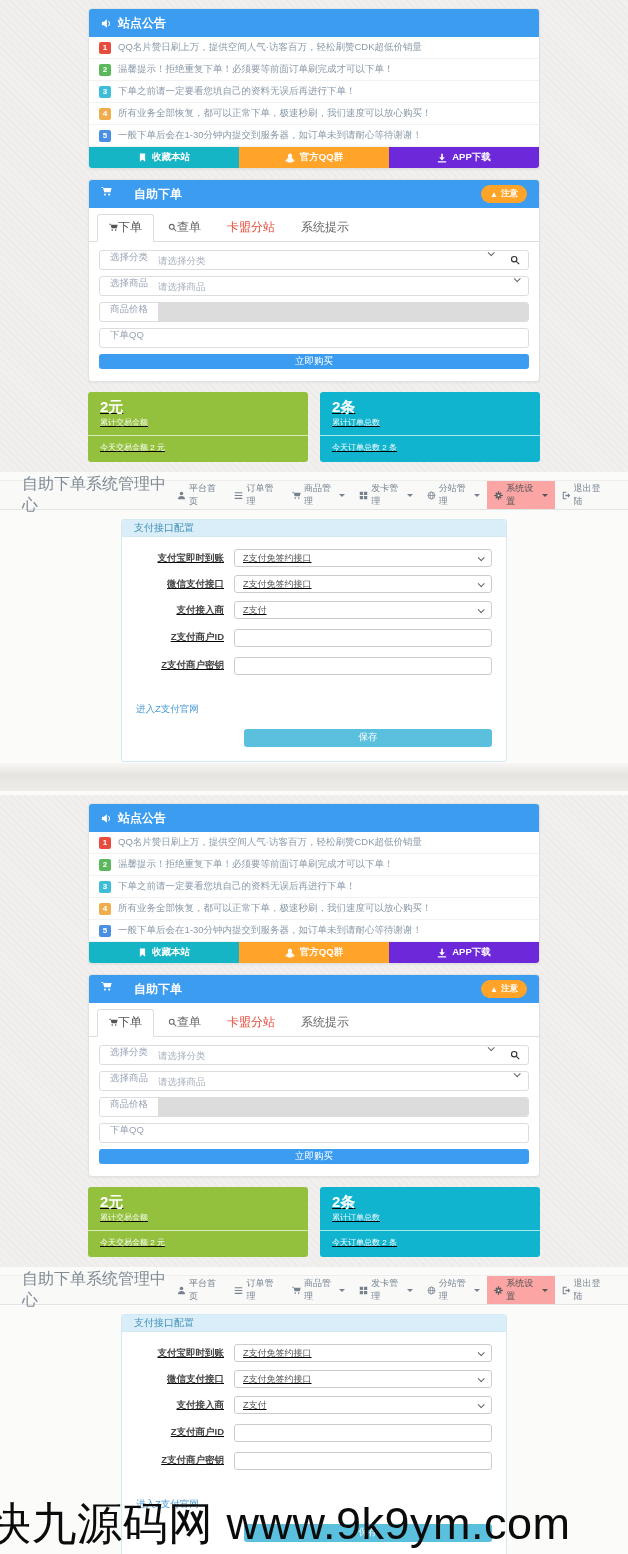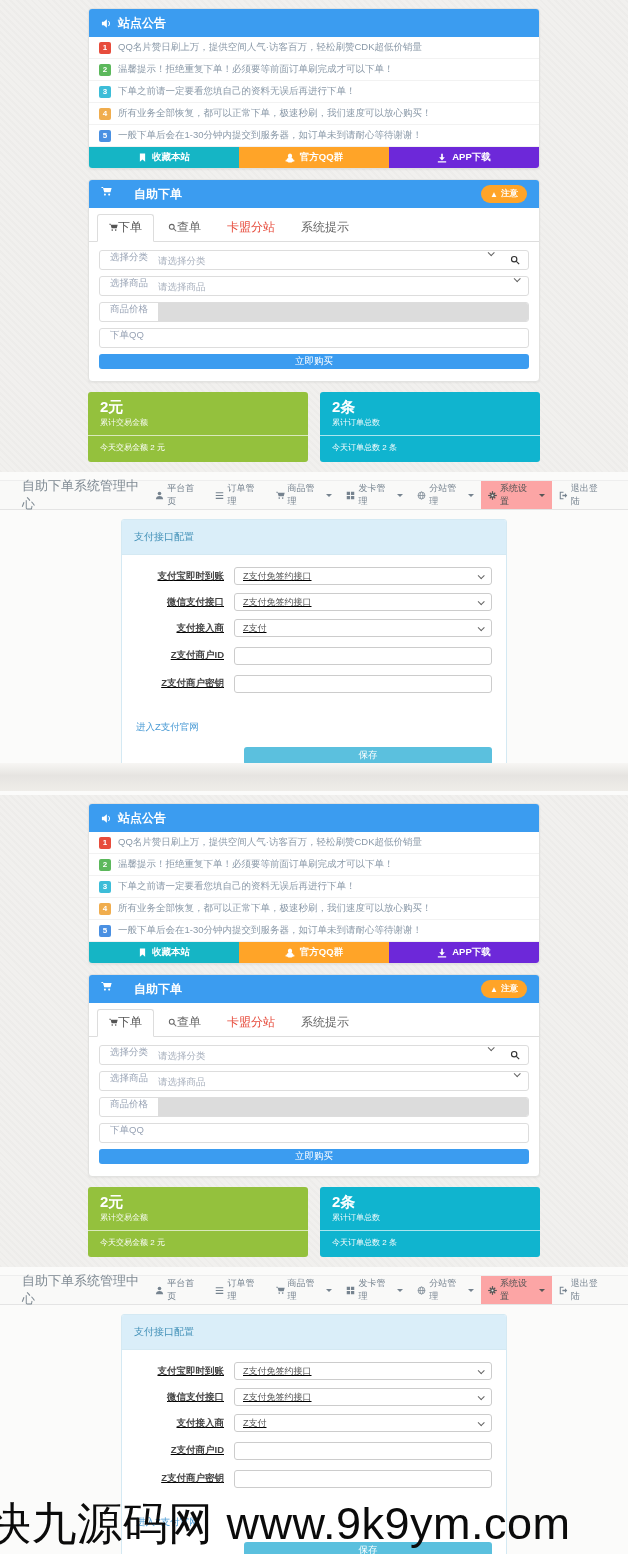--- a/index.html
+++ b/index.html
@@ -43,40 +43,40 @@
   .oform { padding:8px 10px 4px; }
   .igroup { display:flex; height:20px; border:1px solid #ddd; border-radius:3px; margin-bottom:6px; background:#fff; overflow:hidden; }
   .ilabel { flex:none; padding:0 10px; font-size:9.5px; color:#98a3b5; white-space:nowrap; }
   .igroup input { flex:1; height:100%; border:none; outline:none; font-size:9.5px; color:#555; background:transparent; min-width:0; }
   .igroup input::placeholder { color:#a8b0bd; }
   .igroup.gray input { background:#dcdcdc; }
   .chev { flex:none; width:5px; height:5px; border-right:1.2px solid #666; border-bottom:1.2px solid #666; transform:rotate(45deg) translateY(-1px); margin:0 9px 0 6px; }
   .addon { flex:none; width:26px; height:100%; display:flex; align-items:center; justify-content:center; color:#333; cursor:pointer; }
   .buy { display:block; width:100%; height:15px; background:#3b9cf0; border:none; border-radius:3px; color:#fff; font-size:9.5px; cursor:pointer; margin-top:2px; }
 
-  .stats { display:flex; gap:12px; margin-top:10px; }
+  .stats { display:flex; gap:12px; margin-top:10px;text-decoration:underline; }
   .stat { flex:1; border-radius:3px; color:#fff; overflow:hidden; }
   .stat.green{background:#94c13d}.stat.cyan{background:#10b4cf}
   .stat-top { padding:6px 12px 7px; }
   .stat-big { font-size:15px; font-weight:bold; line-height:1.2; }
   .stat-sub { font-size:8px; opacity:.95; margin-top:1px; }
   .stat-foot { border-top:1px solid rgba(255,255,255,.65); padding:6px 12px 9px; font-size:8px; }
 
   
   .admin { flex:1; background:#fbfbfa; position:relative; }
   .topbar { height:30px; margin-top:8px; background:#f9f9f8; border-top:1px solid #eee; border-bottom:1px solid #e4e4e4; display:flex; align-items:center; justify-content:space-between; padding:0 16px 0 22px; }
-  .brand { font-size:13px; color:#7f8a93; }
+  .brand { font-size:16px; color:#7f8a93; }
   .nav { display:flex; align-items:flex-end; height:100%; }
   .nav-item { display:flex; align-items:center; gap:3px; height:100%; padding:0 7px; font-size:9px; color:#76838f; text-decoration:none; cursor:pointer; }
   .nav-item.active { background:#fca5a5; color:#555; }
   .nav-item .nicon { display:flex; align-items:center; }
   .caret { width:0; height:0; border-left:3px solid transparent; border-right:3px solid transparent; border-top:3.5px solid currentColor; margin-left:2px; }
 
   .pay-card { width:386px; margin:9px auto 0; background:#fff; border:1px solid #d4e9f3; border-radius:3px; overflow:hidden; }
-  .pay-head { background:#daeef9; color:#4391b8; font-size:10px; padding:10px 12px; border-bottom:1px solid #d4e9f3; }
+  .pay-head { background:#daeef9; color:#4391b8; font-size:10px; padding:1px 12px; border-bottom:1px solid #d4e9f3; }
   .pay-body { padding:12px 14px 14px; }
   .prow { display:flex; align-items:center; margin-bottom:8px;text-decoration:underline; }
   .plabel { flex:none; width:98px; text-align:right; padding-right:10px; font-size:9.5px; font-weight:bold; color:#454545; }
   .pctl { flex:1; }
   .sel { height:18px; border:1px solid #ccc; border-radius:3px; background:#fff; display:flex; align-items:center; justify-content:space-between; padding:0 8px; font-size:9px; color:#555; cursor:pointer; }
   .sel .chev { margin:0 0 0 6px; }
   .pinput { width:100%; height:18px; border:1px solid #ccc; border-radius:3px; padding:0 6px; font-size:9px; color:#555; outline:none; }
   .paylink { display:inline-block; font-size:9.5px; color:#4a9bd5; text-decoration:none; margin:20px 0 10px; cursor:pointer; }
   .btnrow { margin-left:108px; }
   .save { width:100%; height:18px; background:#5bc0de; border:none; border-radius:3px; color:#fff; font-size:9.5px; cursor:pointer; }

